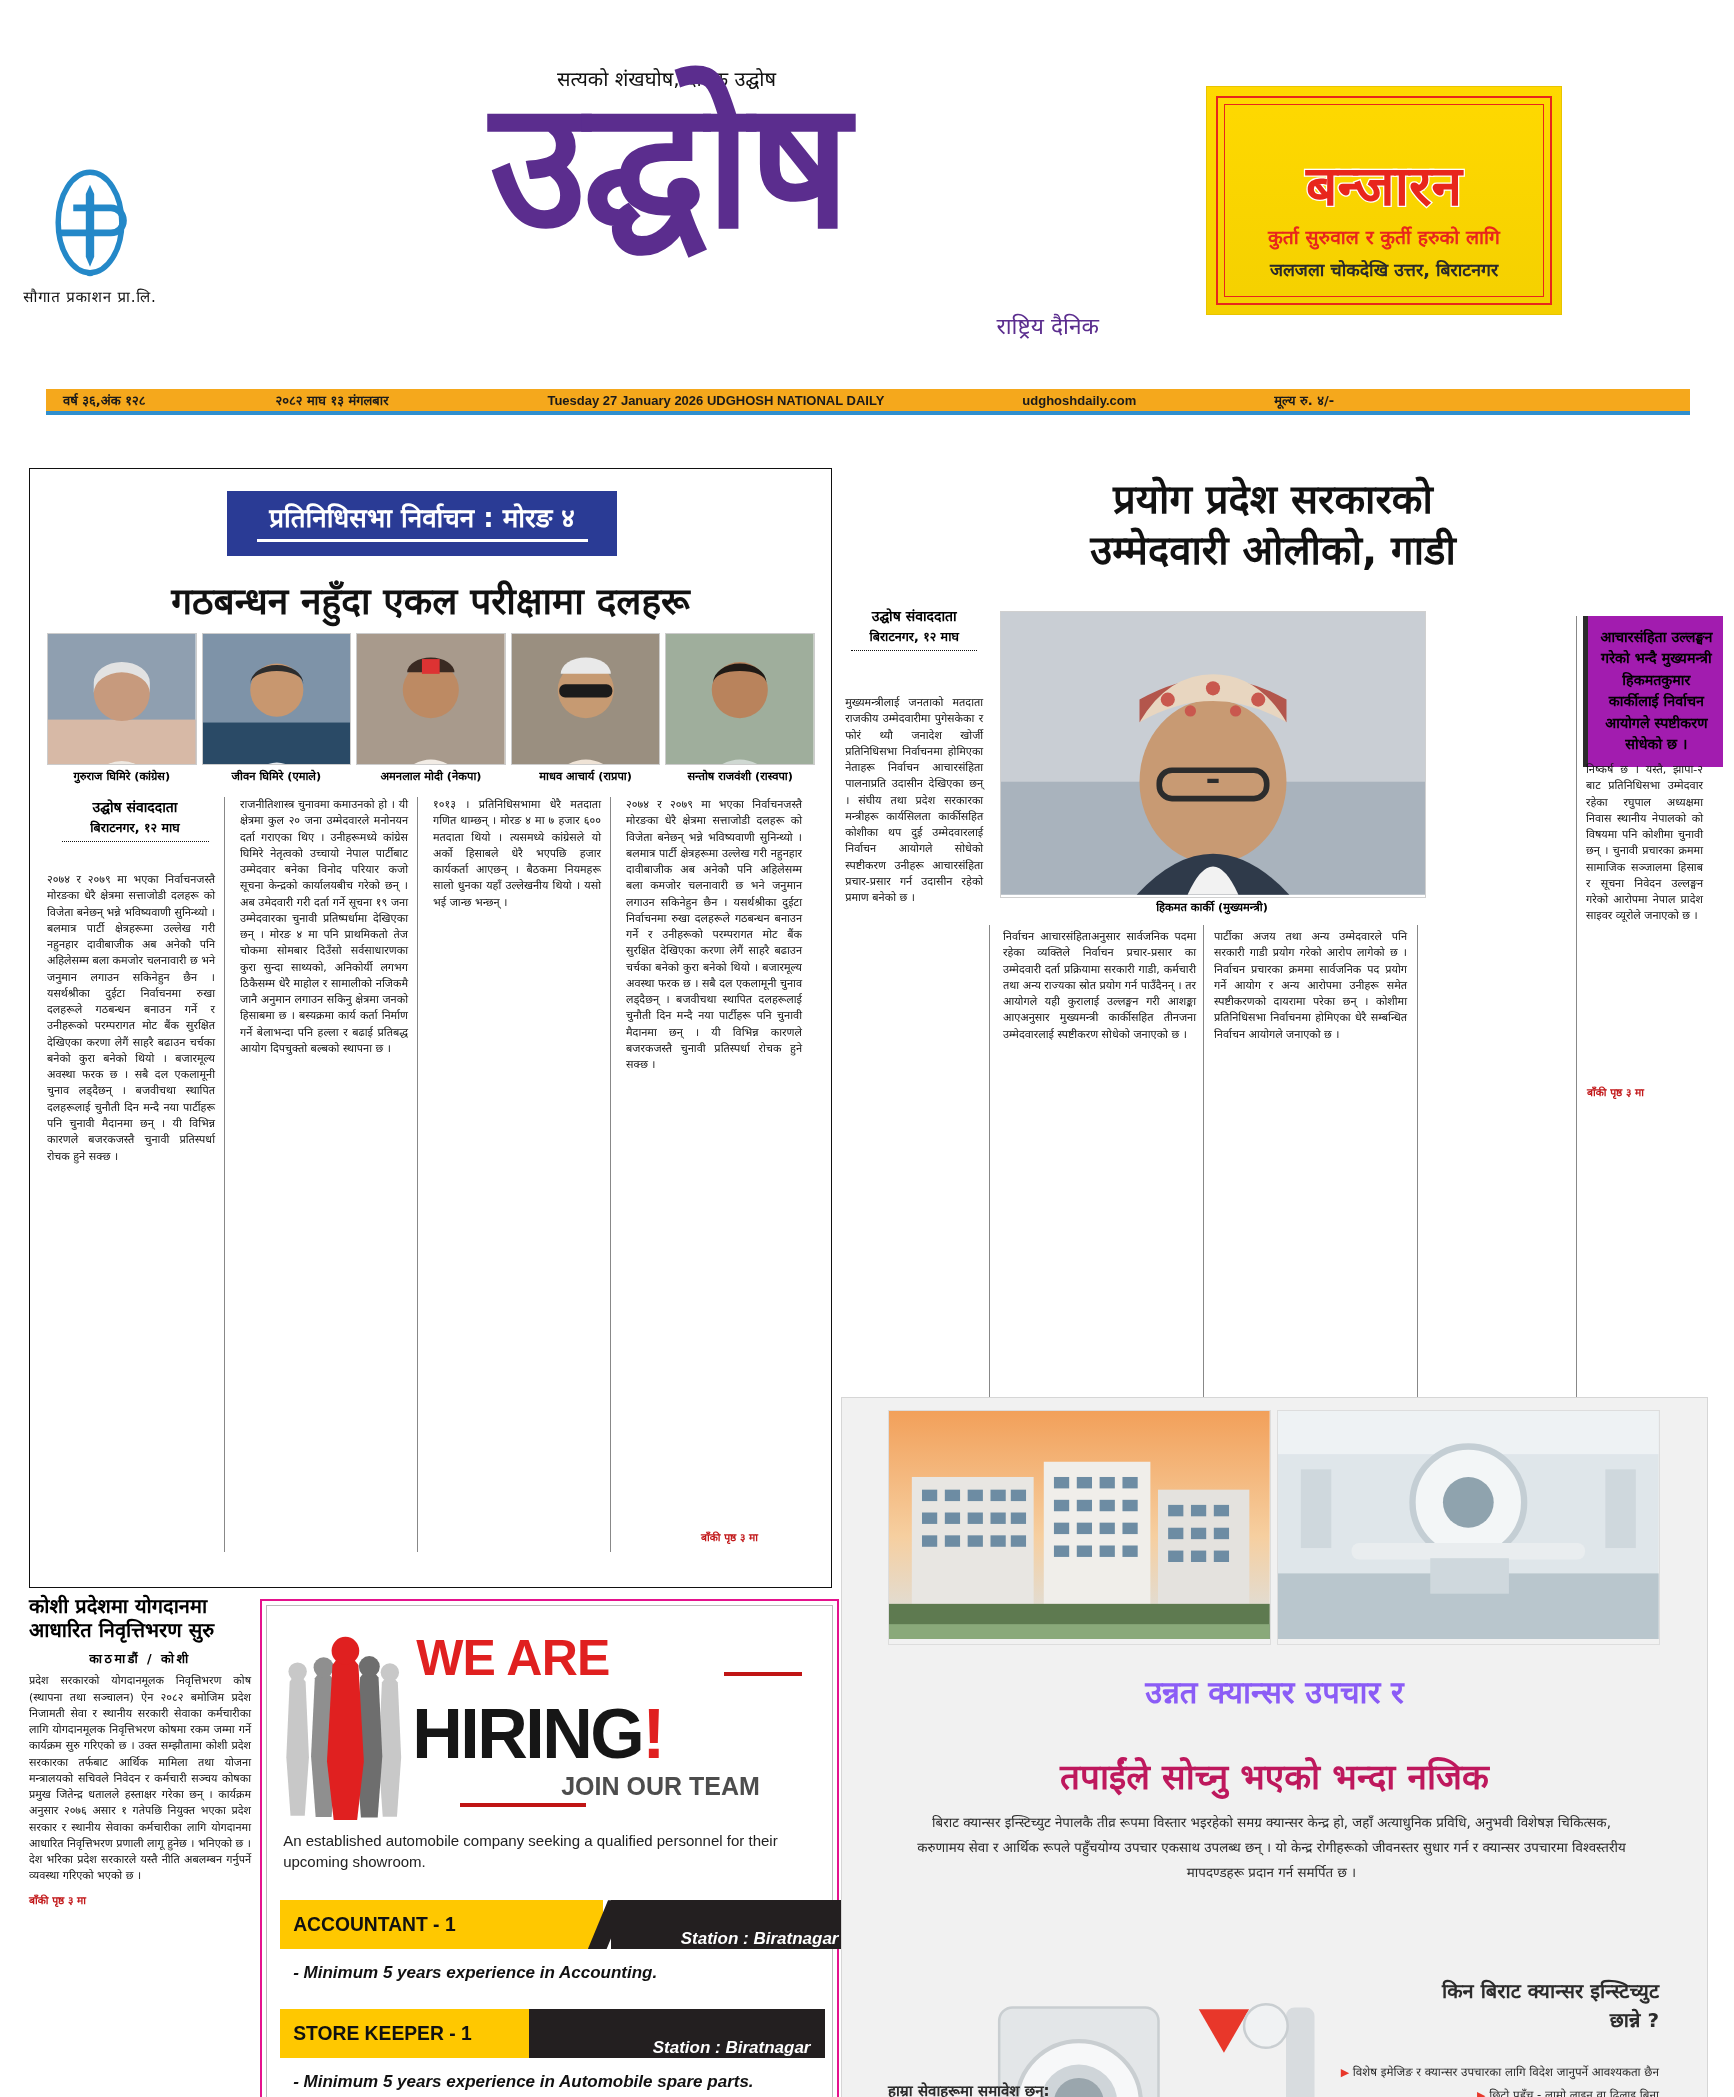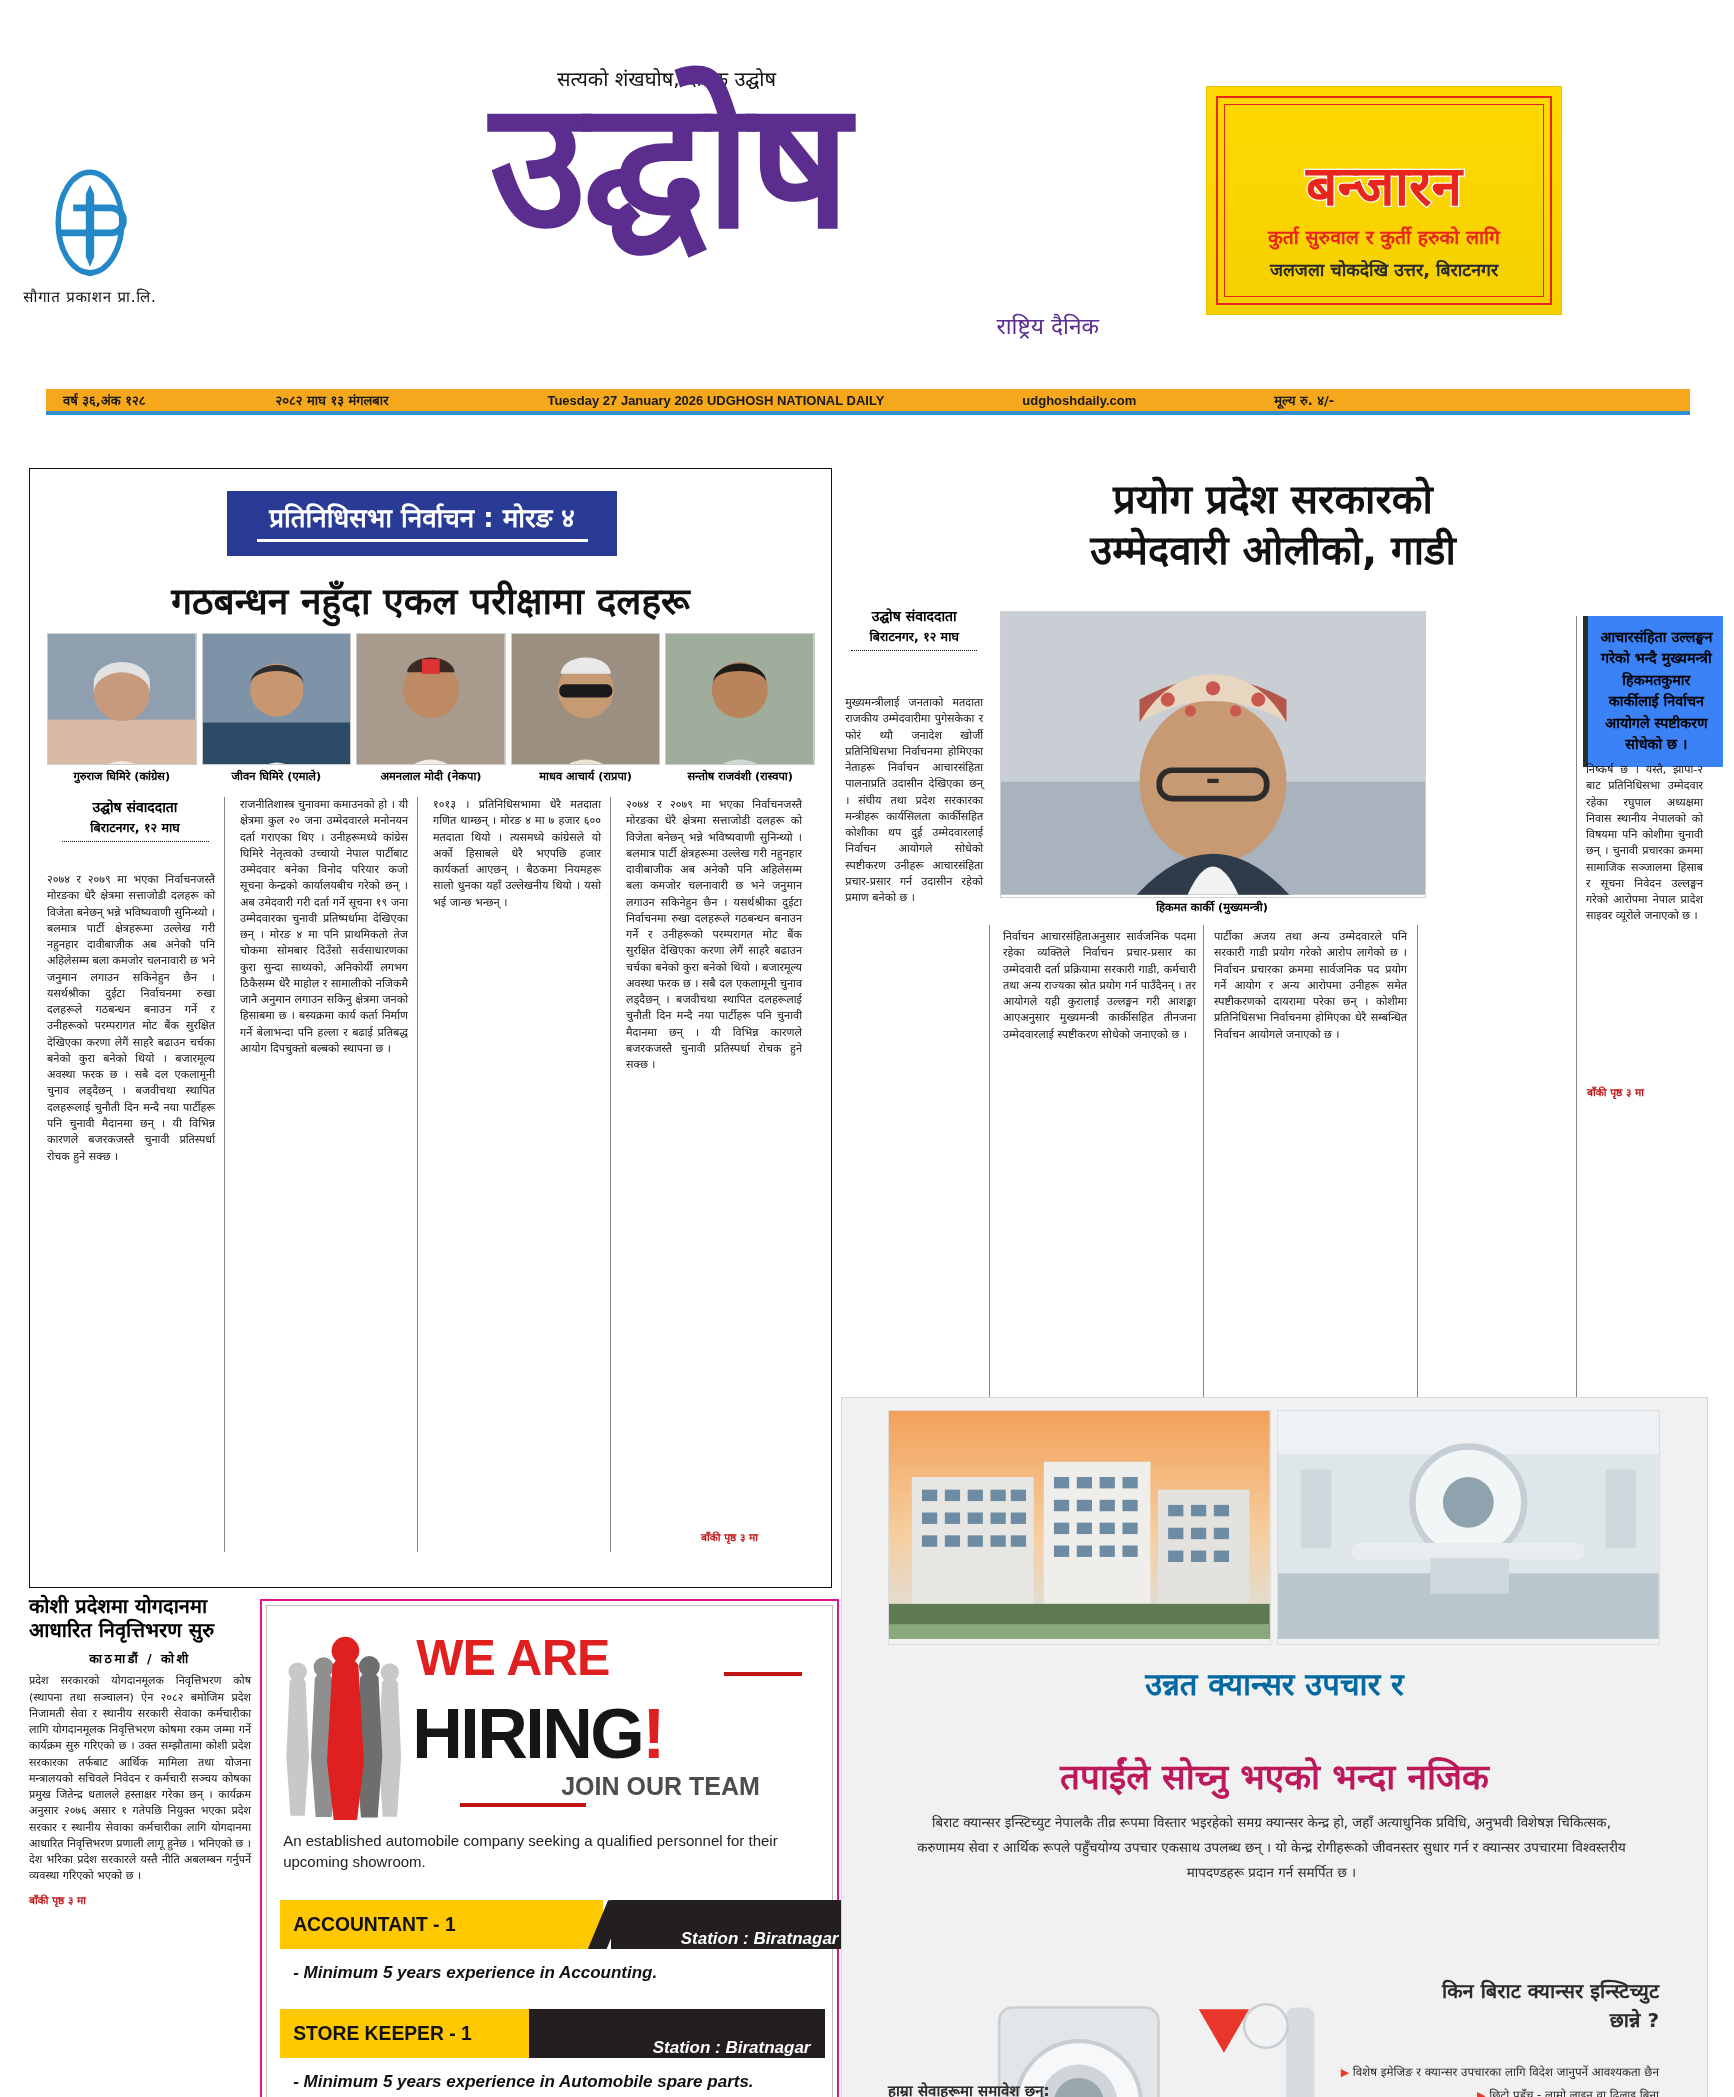--- a/index.html
+++ b/index.html
@@ -61,21 +61,21 @@
   .colbody{position:absolute;font-size:11px;line-height:1.48;text-align:justify;font-family:"DejaVu Sans",sans-serif;color:#111;}
   .contd{color:#c2181a;font-size:10.5px;font-weight:700;font-family:"DejaVu Sans",sans-serif;}
 
   
   .rightlead{position:absolute;left:841px;top:468px;width:864px;height:646px;}
   .rl-head{position:absolute;left:0;top:6.3px;width:864px;text-align:center;font-size:40px;font-weight:700;
     line-height:1.28;font-family:"DejaVu Sans",sans-serif;color:#111;}
   .rl-byline{position:absolute;left:4.2px;top:138px;width:138px;text-align:center;}
   .rl-photo{position:absolute;left:159px;top:143px;width:424px;height:285px;border:0.4px solid #d0d0d0;overflow:hidden;}
   .rl-photocap{position:absolute;left:159px;top:431px;width:424px;text-align:center;font-size:11.3px;font-weight:700;font-family:"DejaVu Sans",sans-serif;}
-  .pullquote{position:absolute;left:742px;top:148px;width:120px;background:#3b82f6;border-left:5.9px solid #2b2b2b;
+  .pullquote{position:absolute;left:742px;top:148px;width:120px;background:#a21caf;border-left:5.9px solid #2b2b2b;
     padding:11px 6.7px 11px 8.4px;font-size:14.3px;line-height:1.5;text-align:center;font-weight:700;font-family:"DejaVu Sans",sans-serif;}
 
   
   .koshi{position:absolute;left:29px;top:1594px;width:222px;}
   .koshi-h{font-size:20px;font-weight:700;line-height:1.22;font-family:"DejaVu Sans",sans-serif;}
 
   
   .hiring{position:absolute;left:260px;top:1599px;width:575px;height:1040px;border:2.1px solid #e5128d;background:#fff;}
   .hiring-in{position:absolute;inset:4.2px;border:0.8px solid #bbb;background:#fff;}
   .hr-people{position:absolute;left:14.7px;top:17px;width:126px;height:197px;}
@@ -95,21 +95,21 @@
      display:flex;flex-direction:column;align-items:flex-end;justify-content:center;padding-right:14.3px;}
   .jr-station{font-size:17px;font-style:italic;font-weight:700;white-space:nowrap;font-family:"Liberation Sans",sans-serif;margin-top:28px;}
   .jr-slant{position:absolute;top:0;height:49px;width:39px;background:#231f20;
      clip-path:polygon(52% 0,100% 0,48% 100%,0% 100%);}
   .jr-req{position:absolute;left:26px;font-size:17px;font-style:italic;font-weight:700;color:#111;font-family:"Liberation Sans",sans-serif;}
 
   
   .cancer{position:absolute;left:841px;top:1397px;width:865px;height:1242px;background:#f1f1f1;border:0.4px solid #d6d6d6;}
   .cn-imgs{position:absolute;left:46px;top:11.7px;width:772px;height:235px;display:flex;gap:6.7px;}
   .cn-img{flex:1;overflow:hidden;position:relative;border:0.4px solid #ddd;}
-  .cn-h1{position:absolute;left:0;right:0;top:264px;text-align:center;font-size:31px;font-weight:700;color:#0369a1;font-family:"DejaVu Sans",sans-serif;}
+  .cn-h1{position:absolute;left:0;right:0;top:272px;text-align:center;font-size:31px;font-weight:700;color:#8b5cf6;font-family:"DejaVu Sans",sans-serif;}
   .cn-h2{position:absolute;left:0;right:0;top:308px;text-align:center;font-size:33px;font-weight:700;color:#e8372a;font-family:"DejaVu Sans",sans-serif;}
   .cn-h3{position:absolute;left:0;right:0;top:354px;text-align:center;font-size:35px;font-weight:700;color:#be185d;font-family:"DejaVu Sans",sans-serif;}
   .cn-p{position:absolute;left:73px;top:413px;width:713px;text-align:center;font-size:13.4px;line-height:1.85;color:#2b2b2b;font-family:"DejaVu Sans",sans-serif;}
   .cn-machine{position:absolute;left:105px;top:529px;width:470px;height:369px;}
   .cn-why{position:absolute;right:48px;top:579px;width:235px;text-align:right;font-size:20px;font-weight:700;line-height:1.45;color:#2b2b2b;font-family:"DejaVu Sans",sans-serif;}
   .cn-svc-h{position:absolute;left:46px;top:682px;font-size:15px;font-weight:700;color:#2b2b2b;font-family:"DejaVu Sans",sans-serif;}
   .cn-list-r{position:absolute;right:48px;top:663px;width:344px;text-align:right;}
   .li{font-size:11.7px;line-height:1.95;color:#2b2b2b;font-family:"DejaVu Sans",sans-serif;white-space:nowrap;}
   .li .bu{color:#e8372a;font-size:11px;}
 

